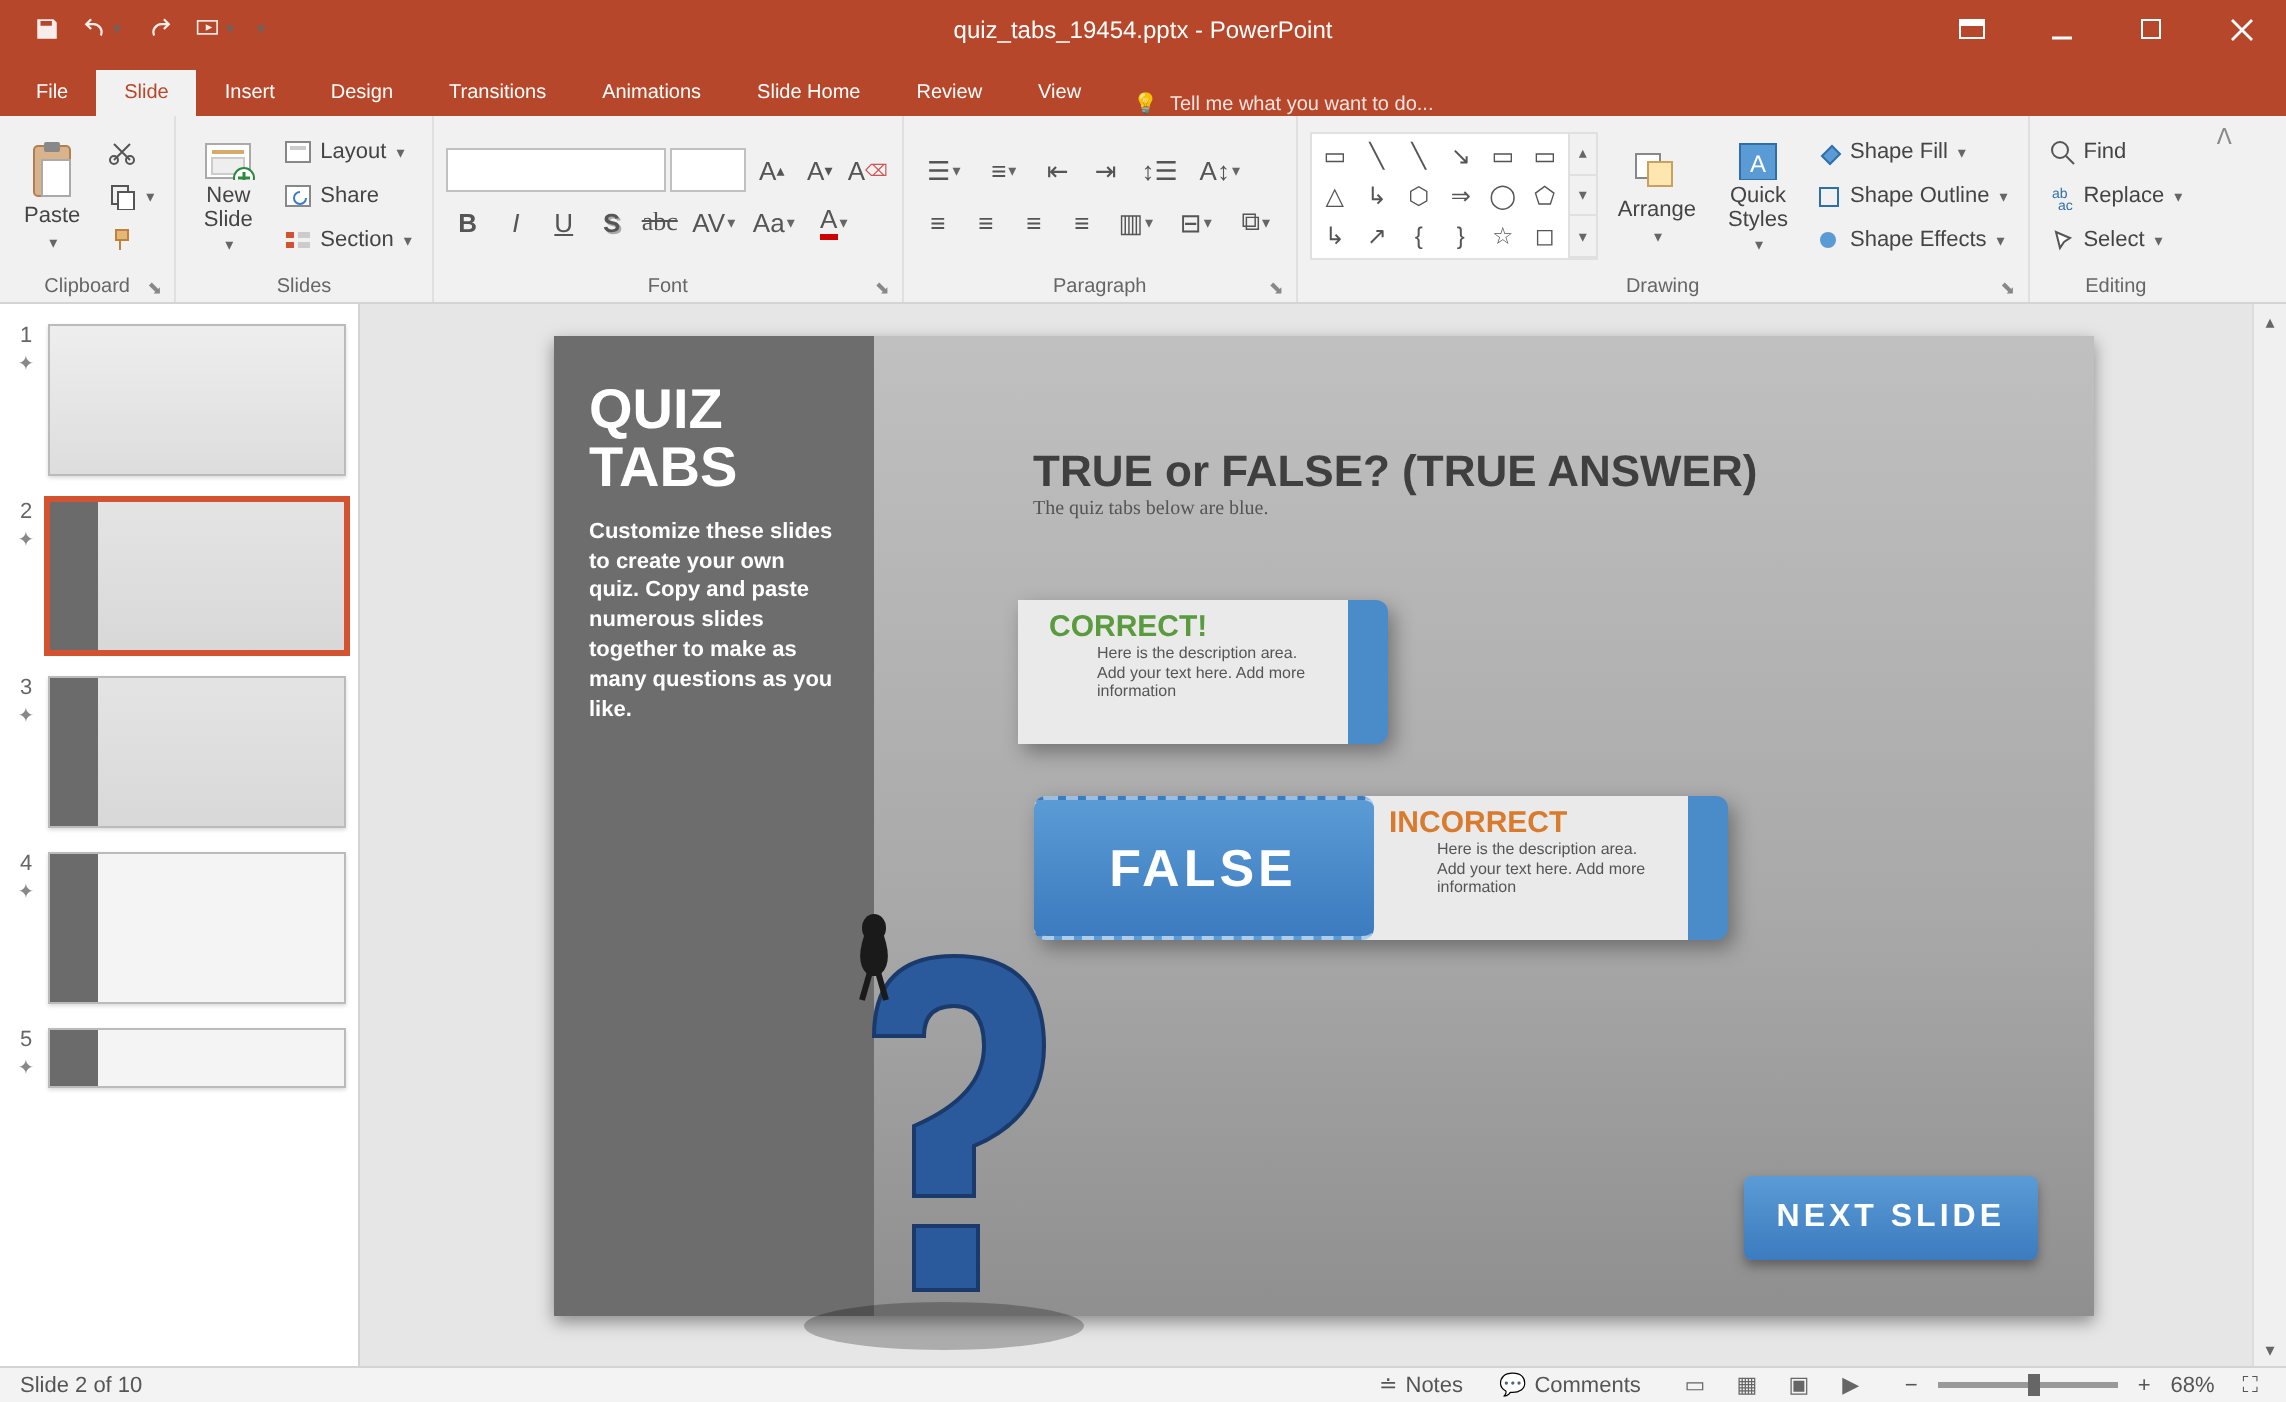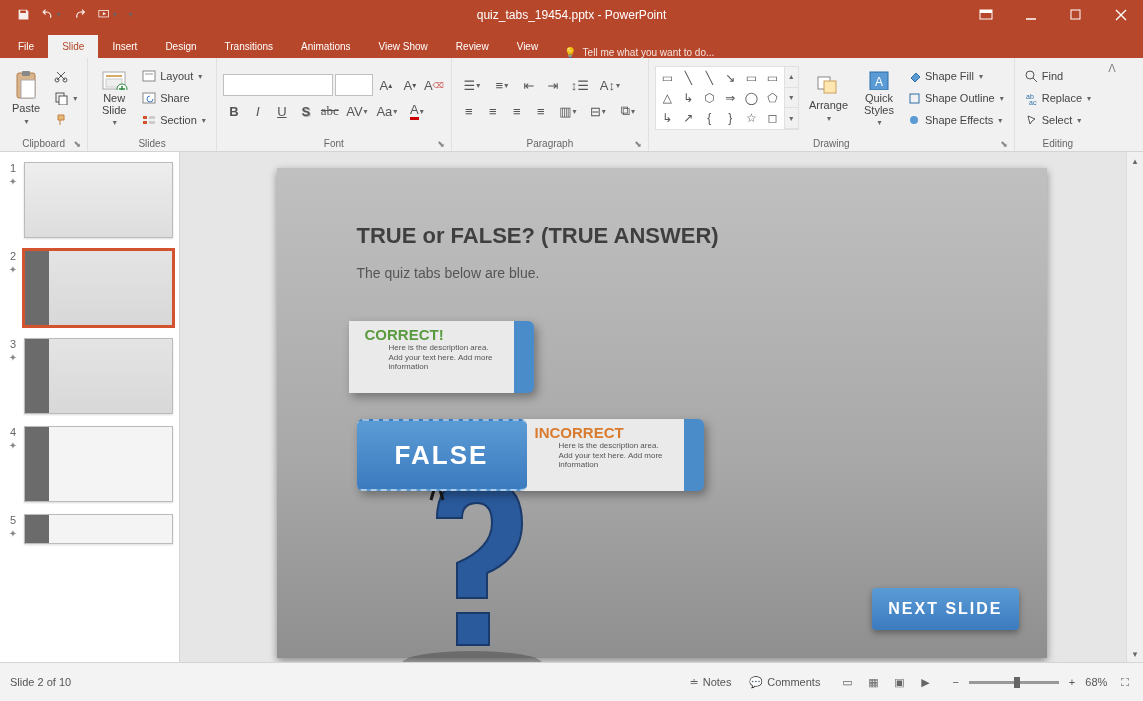--- a/index.html
+++ b/index.html
@@ -61,35 +61,35 @@
 .slide-area .vscroll .track{flex:1;}
 
 .slide { width: 770px; height: 490px; background: linear-gradient(#c0c0c0,#a8a8a8 60%, #8f8f8f); box-shadow: 0 3px 8px rgba(0,0,0,0.4); display: flex; position: relative;}
 .slide-sidebar { width: 160px; background: #6d6d6d; padding: 22px 18px; color:#fff;}
 .slide-sidebar h1{ font-size:28px; font-weight:800; line-height:1.05; color:#fff; font-family: Arial,sans-serif;}
 .slide-sidebar p{ font-size:11px; font-weight:600; line-height:1.35; color:#fff; margin-top:10px; font-family: Arial,sans-serif;}
 .q-mark-container{ position:absolute; left:100px; top:280px; width:190px; height:230px;}
 
 .slide-main { flex:1; padding: 55px 30px 20px 80px; position:relative;}
 .slide-main h2{ font-size:22px; color:#3f3f3f; font-weight:700; font-family:Arial,sans-serif;}
-.slide-main .subtitle{ font-size:14px; color:#555; margin-top:16px; font-family:Liberation Sans, sans-serif;}
+.slide-main .subtitle{ font-size:10px; color:#555; margin-top:0; font-family:Liberation Serif, serif;}
 
 .answer-tab{ display:flex; align-items:stretch; margin-top:26px; height:72px; filter: drop-shadow(3px 4px 5px rgba(0,0,0,0.35));}
 .answer-tab .btn{ width:170px; background: linear-gradient(#5b9bd5,#3b7bbf); border-radius:6px; display:flex; align-items:center; justify-content:center; color:#fff; font-size:26px; font-weight:700; letter-spacing:2px; font-family:Arial,sans-serif; border-top:2px dashed rgba(255,255,255,0.5); border-bottom:2px dashed rgba(255,255,255,0.5); position:relative; z-index:2;}
 .answer-tab .panel{ flex:1; max-width:165px; background:#eaeaea; margin-left:-8px; padding:6px 10px 22px 16px; display:flex; flex-direction:column; justify-content:center; z-index:1;}
 .answer-tab .panel .title{ font-size:15px; font-weight:700; font-family:Arial,sans-serif;}
 .answer-tab .panel .desc{ font-size:8px; color:#555; line-height:1.2; font-family:Arial,sans-serif;margin-left:24px;}
 .answer-tab .cap{ width:22px; background:#4a8cc9; border-radius:0 6px 6px 0; margin-left:-2px;}
 .answer-tab.correct .title{color:#5a9b3f;}
 .answer-tab.incorrect .title{color:#d97b2e;}
 
 .next-btn{ position:absolute; right:28px; bottom:28px; background: linear-gradient(#5b9bd5,#3b7bbf); color:#fff; font-weight:700; font-size:16px; letter-spacing:2px; padding:12px 16px; border-radius:4px; font-family:Arial,sans-serif; box-shadow:0 3px 6px rgba(0,0,0,0.35);}
 
 
-.statusbar { height: 39px; background: #F3F3F3; border-top: 1px solid #D4D4D4; display: flex; align-items: center; font-size: 11px; color: #555; padding: 0 10px; }
+.statusbar { height: 18px; background: #F3F3F3; border-top: 1px solid #D4D4D4; display: flex; align-items: center; font-size: 11px; color: #555; padding: 0 10px; }
 .statusbar .right{ margin-left:auto; display:flex; align-items:center; gap:10px;}
 .sb-btn{ display:flex; align-items:center; gap:4px; cursor:pointer; padding:2px 4px;}
 .view-btns{ display:flex; gap:0;}
 .view-btns .vb{ width:26px; height:20px; display:flex; align-items:center;justify-content:center; color:#666; cursor:pointer;}
 .zoom-slider{ display:flex; align-items:center; gap:6px;}
 .zoom-slider .track{ width:90px; height:3px; background:#999; position:relative;}
 .zoom-slider .thumb{ position:absolute; left:45px; top:-4px; width:6px; height:11px; background:#666;}
 </style>
 </head>
 <body>
@@ -149,21 +149,21 @@
   </div>
 </div>
 
 <div class="tabs-row">
   <div class="tab file">File</div>
   <div class="tab active">Slide</div>
   <div class="tab">Insert</div>
   <div class="tab">Design</div>
   <div class="tab">Transitions</div>
   <div class="tab">Animations</div>
-  <div class="tab">View Show</div>
+  <div class="tab">Slide Home</div>
   <div class="tab">Review</div>
   <div class="tab">View</div>
   <div class="tell-me">
     <span>💡</span>
     <span>Tell me what you want to do...</span>
   </div>
 </div>
 
 <div class="ribbon">
 
@@ -467,20 +467,24 @@
         </div>
       <div class="thumb-img" style="height:30px;">
           <div class="mini-sidebar"></div>
           <div class="mini-main" style="background:#f4f4f4;"></div>
         </div>
     </div>
   </div>
 
   <div class="slide-area">
     <div class="slide">
+      <div class="slide-sidebar">
+        <h1>QUIZ TABS</h1>
+        <p>Customize these slides to create your own quiz. Copy and paste numerous slides together to make as many questions as you like.</p>
+      </div>
 
       <div class="q-mark-container">
         <svg width="190" height="230" viewBox="0 0 190 230">
           <ellipse cx="95" cy="215" rx="70" ry="12" fill="rgba(0,0,0,0.25)"></ellipse>
           <path d="M60 70 Q60 30 100 30 Q145 30 145 75 Q145 110 110 125 L110 150 L80 150 L80 115 Q115 100 115 75 Q115 55 100 55 Q85 55 85 70 Z" fill="#2a5a9c" stroke="#1a3a6c" stroke-width="2"></path>
           <rect x="80" y="165" width="32" height="32" fill="#2a5a9c" stroke="#1a3a6c" stroke-width="2"></rect>
           <g transform="translate(50,10)">
             <ellipse cx="10" cy="6" rx="6" ry="7" fill="#1a1a1a"></ellipse>
             <path d="M5 10 Q0 25 8 30 L12 30 Q20 25 15 10 Z" fill="#1a1a1a"></path>
             <path d="M8 28 L4 42 M12 28 L16 42" stroke="#1a1a1a" stroke-width="3"></path>

